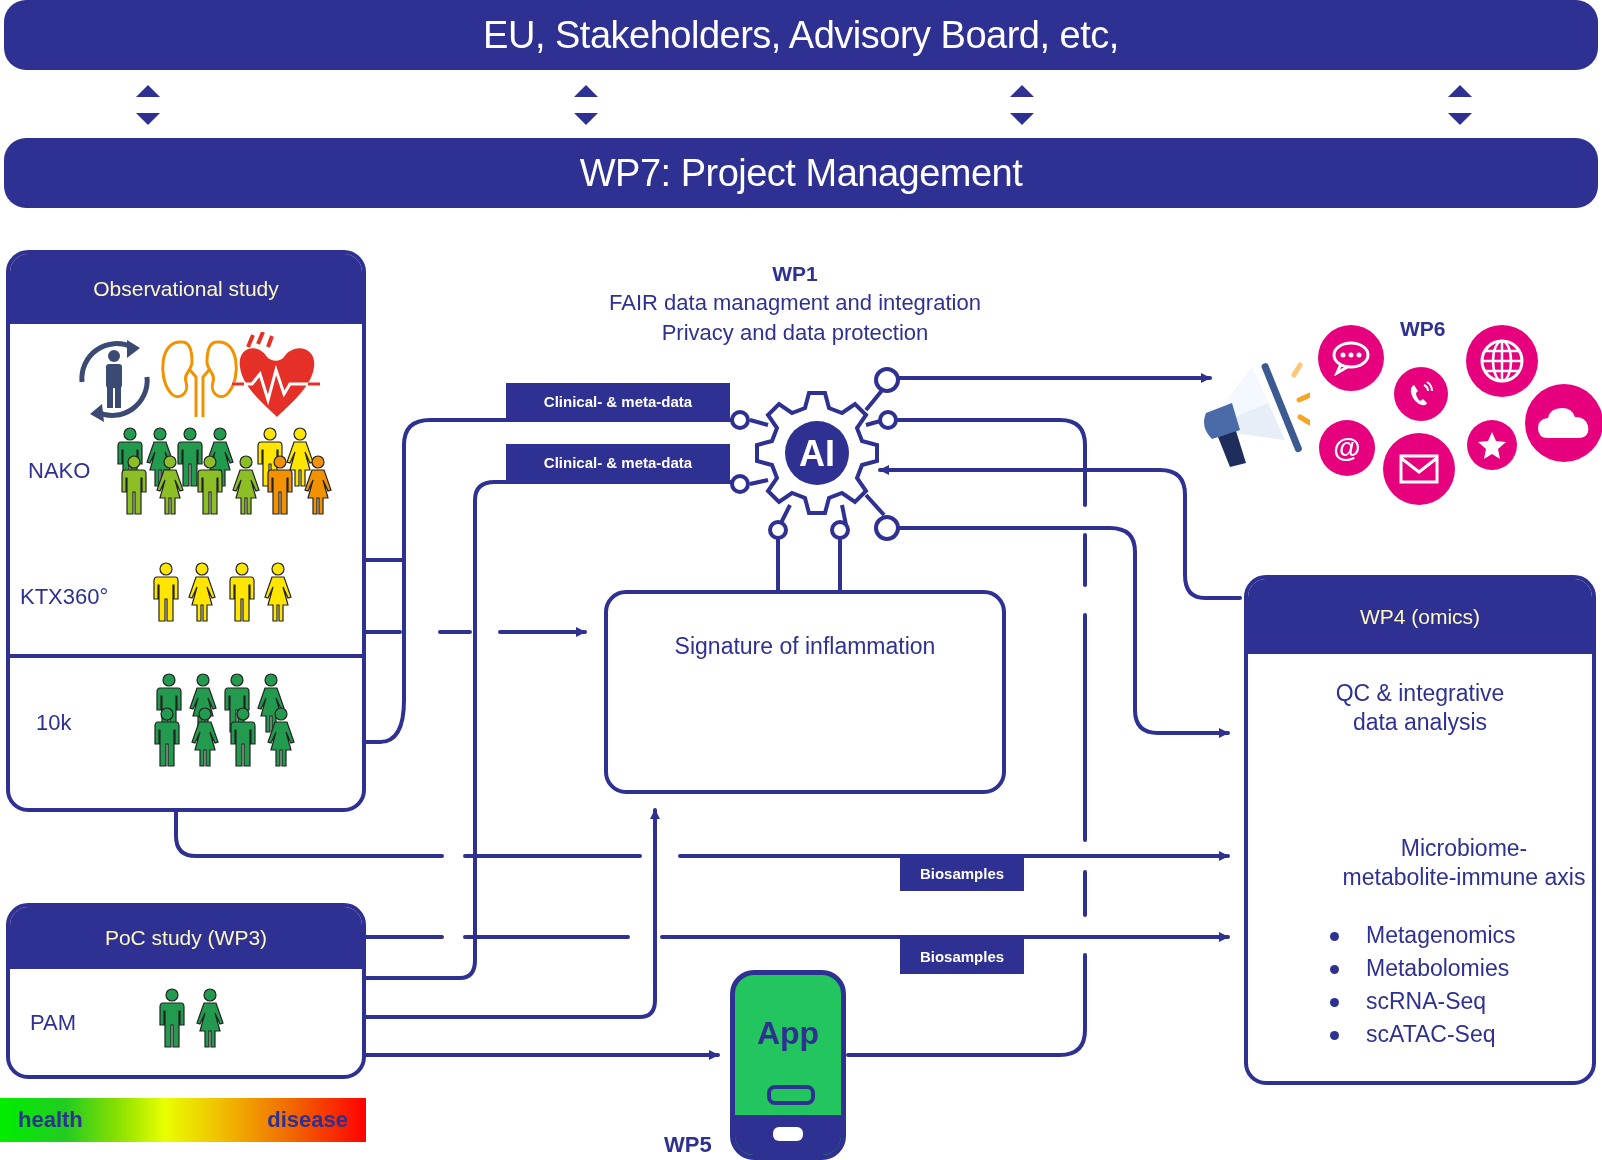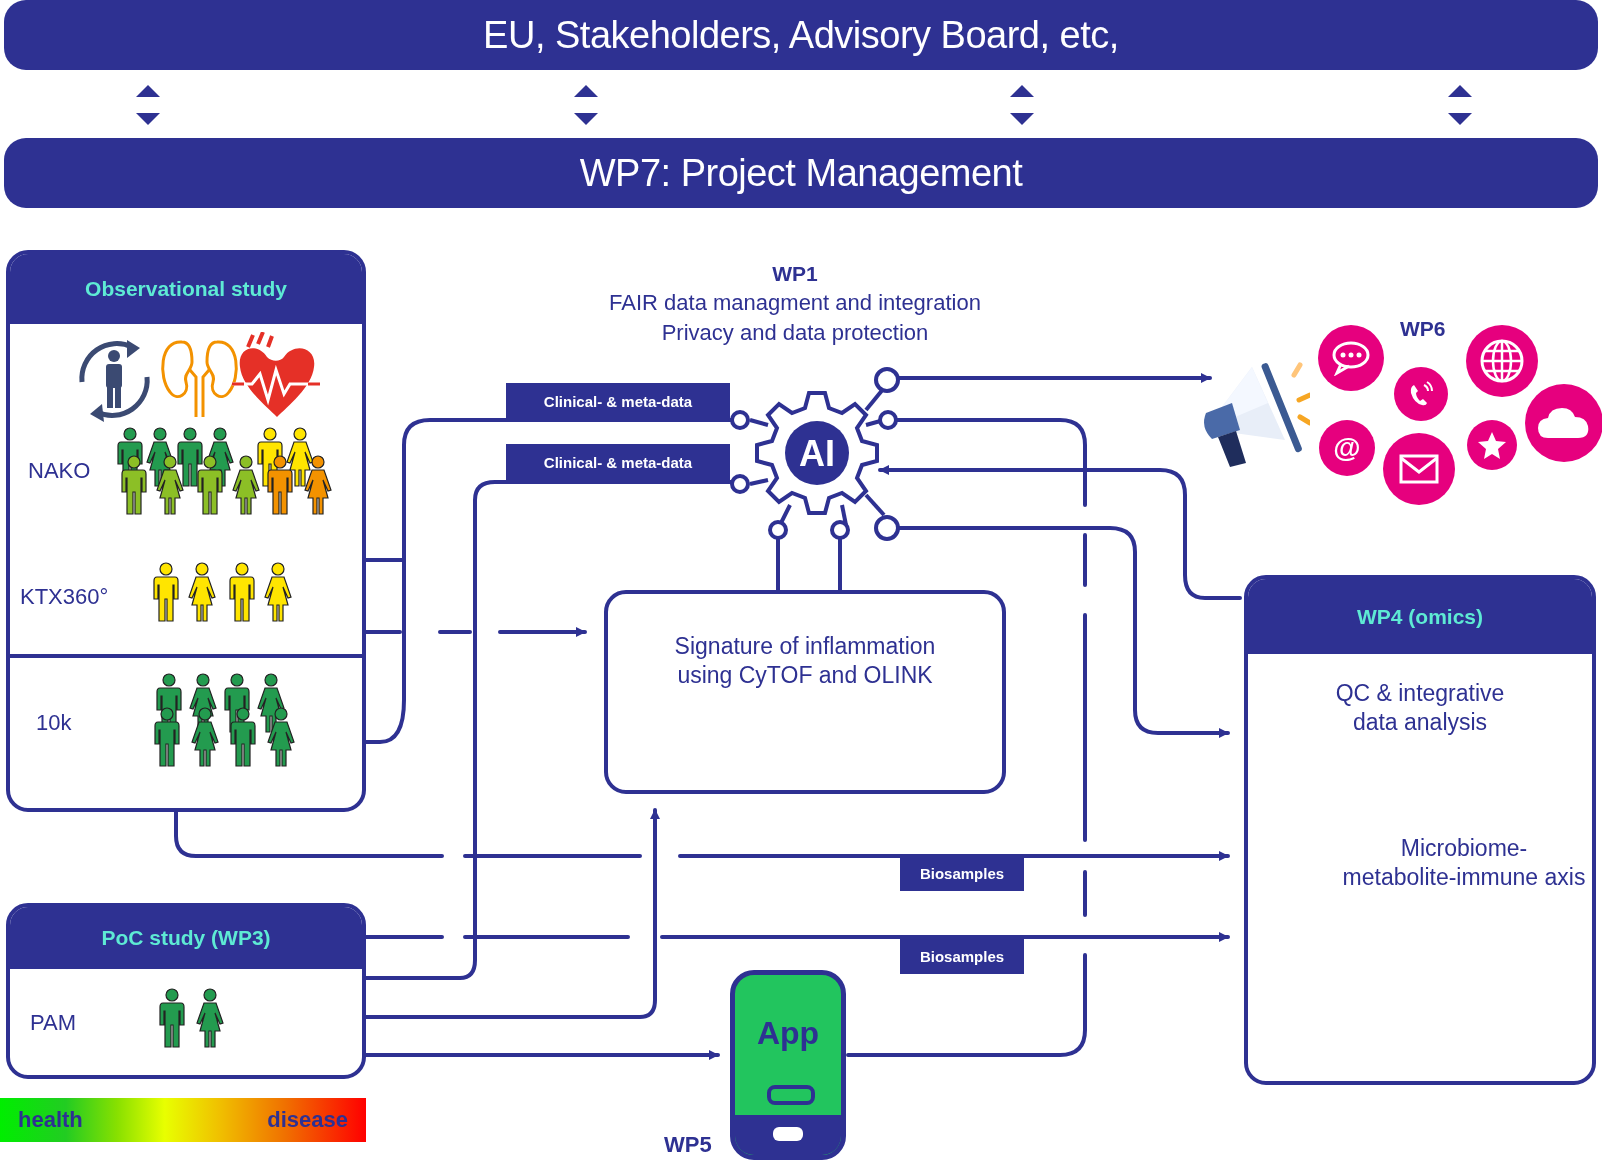--- a/index.html
+++ b/index.html
@@ -4,21 +4,21 @@
 <style>
   html, body { margin: 0; padding: 0; background: #ffffff; }
   body { width: 1602px; height: 1160px; position: relative; overflow: hidden;
          font-family: "Liberation Sans", sans-serif; color: #2e3192; }
   .abs { position: absolute; }
   .banner { position: absolute; left: 4px; width: 1594px; height: 70px; background: #2e3192;
             border-radius: 22px; color: #fff; font-weight: normal; font-size: 38px;
             display: flex; align-items: center; justify-content: center; letter-spacing: -0.5px;
             font-family: "Liberation Sans", sans-serif; }
   .box { position: absolute; border: 4px solid #2e3192; border-radius: 22px; background: #fff; overflow: hidden; box-sizing: border-box; }
-  .box-head { background: #2e3192; color: #5eead4; font-weight: bold; font-size: 21px;
+  .box-head { background: #2e3192; color: #fef9c3; font-weight: normal; font-size: 21px;
               display: flex; align-items: center; justify-content: center; }
   .label-tag { position: absolute; background: #2e3192; color: #fff; font-weight: bold; font-size: 15px;
                display: flex; align-items: center; justify-content: center; }
   .txt { position: absolute; font-size: 22px; color: #2e3192; }
   .center { text-align: center; }
   svg.wires { position: absolute; left: 0; top: 0; }
   .pink { position: absolute; border-radius: 50%; background: #e6007e; display: flex; align-items: center; justify-content: center; }
   .bullets { list-style: none; margin: 0; padding: 0; }
   .bullets li { position: relative; padding-left: 36px; font-size: 23px; line-height: 33px; }
   .bullets li::before { content: ""; position: absolute; left: 0; top: 13px; width: 9px; height: 9px; border-radius: 50%; background: #2e3192; }
@@ -279,21 +279,20 @@
 <div class="txt center" style="left:560px; top:262px; width:470px; font-weight:bold; font-size:21px;">WP1</div>
 <div class="txt center" style="left:560px; top:290px; width:470px; font-size:22px;">FAIR data managment and integration</div>
 <div class="txt center" style="left:560px; top:320px; width:470px; font-size:22px;">Privacy and data protection</div>
 
 <div class="label-tag" style="left:506px; top:383px; width:224px; height:36px;">Clinical- &amp; meta-data</div>
 <div class="label-tag" style="left:506px; top:444px; width:224px; height:37px;">Clinical- &amp; meta-data</div>
 
 <div class="box" style="left:604px; top:590px; width:402px; height:204px;">
   <div class="txt center" style="left:0; top:38px; width:394px; font-size:23px; line-height:29px;">
     <div>Signature of inflammation</div>
-    <div>using CyTOF and OLINK</div>
   </div>
 </div>
 
 <div class="label-tag" style="left:900px; top:855px; width:124px; height:36px;">Biosamples</div>
 <div class="label-tag" style="left:900px; top:938px; width:124px; height:36px;">Biosamples</div>
 
 <div class="abs" style="left:730px; top:970px; width:116px; height:190px; border:5px solid #2e3192; border-radius:24px; box-sizing:border-box; overflow:hidden; background:#22c55e;">
   <div class="abs" style="left:0; top:40px; width:106px; text-align:center; font-weight:bold; font-size:32px; color:#2e3192;">App</div>
   <div class="abs" style="left:32px; top:110px; width:40px; height:12px; border:4px solid #2e3192; border-radius:8px;"></div>
   <div class="abs" style="left:0; bottom:0; width:106px; height:40px; background:#2e3192;">
@@ -362,13 +361,19 @@
 <div class="box" style="left:1244px; top:575px; width:352px; height:510px;">
   <div class="box-head" style="height:75px;">WP4 (omics)</div>
   <div class="txt center" style="left:0; top:100px; width:344px; font-size:23px; line-height:29px;">
     <div>QC &amp; integrative</div>
     <div>data analysis</div>
   </div>
   <div class="txt center" style="left:0; top:255px; width:344px; font-size:23px; line-height:29px;padding-left:44px;">
     <div>Microbiome-</div>
     <div>metabolite-immune axis</div>
   </div>
+  <ul class="bullets abs" style="left:82px; top:340px;">
+    <li>Metagenomics</li>
+    <li>Metabolomies</li>
+    <li>scRNA-Seq</li>
+    <li>scATAC-Seq</li>
+  </ul>
 </div>
 
 </body></html>

